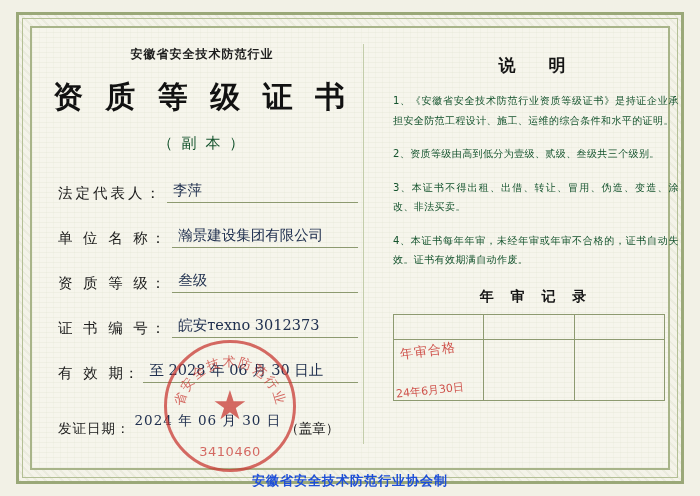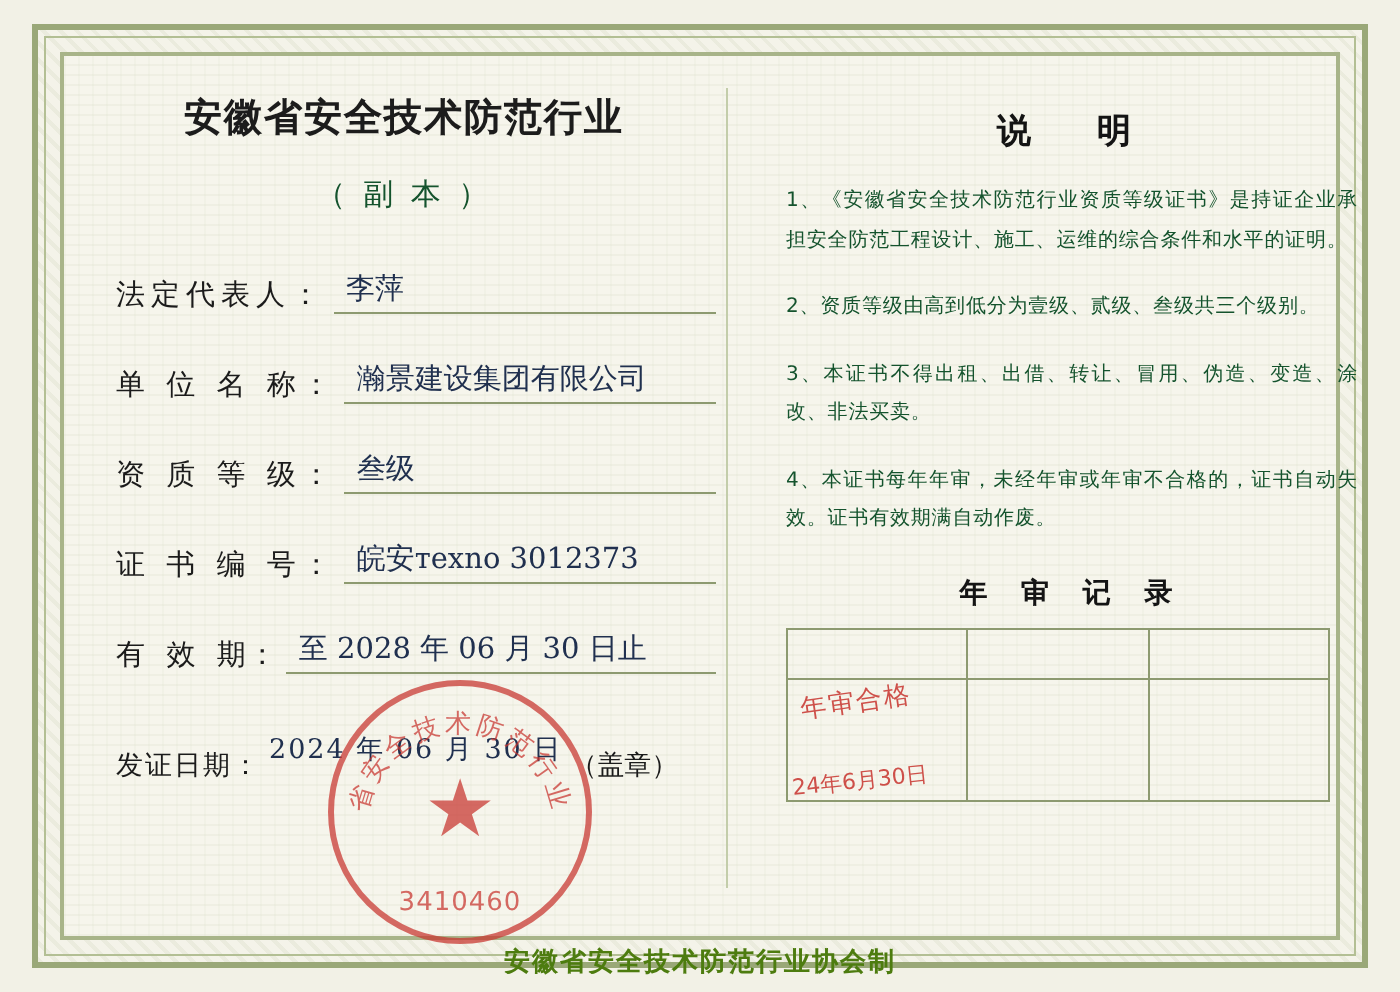--- a/index.html
+++ b/index.html
@@ -73,21 +73,21 @@
   .divider {
     position: absolute;
     left: 363px; top: 44px;
     width: 0; height: 400px;
     border-left: 1px solid #c3cdaa;
   }
 
   
   .cert-subtitle {
     font-family: "DejaVu Sans", "Liberation Sans", sans-serif;
-    font-size: 19px;
+    font-size: 12px;
     font-weight: bold;
     color: #1c1c1c;
     text-align: center;
     letter-spacing: 1px;
     margin-top: 6px;
   }
   .cert-title {
     font-family: "DejaVu Sans", "Liberation Sans", sans-serif;
     font-size: 30px;
     font-weight: bold;
@@ -255,39 +255,40 @@
   }
 
   
   .footer {
     position: absolute;
     left: 0; right: 0;
     bottom: 6px;
     text-align: center;
     font-size: 13px;
     font-weight: bold;
-    color: #4d7c0f;
+    color: #1d4ed8;
     letter-spacing: 1px;
   }
 </style>
 </head>
 <body>
 
 <div class="cert">
 
   <div class="border-outer"></div>
   <div class="border-mid"></div>
   <div class="border-inner"></div>
   <div class="guilloche"></div>
   <div class="divider"></div>
 
   <div class="col-left">
 
     <div class="cert-subtitle">安徽省安全技术防范行业</div>
 
+    <div class="cert-title">资 质 等 级 证 书</div>
 
     <div class="cert-copy">（ 副 本 ）</div>
 
     <div class="fields">
 
       <div class="field-row">
         <span class="field-label">法定代表人：</span>
         <span class="field-value handwrite">李萍</span>
       </div>
 

